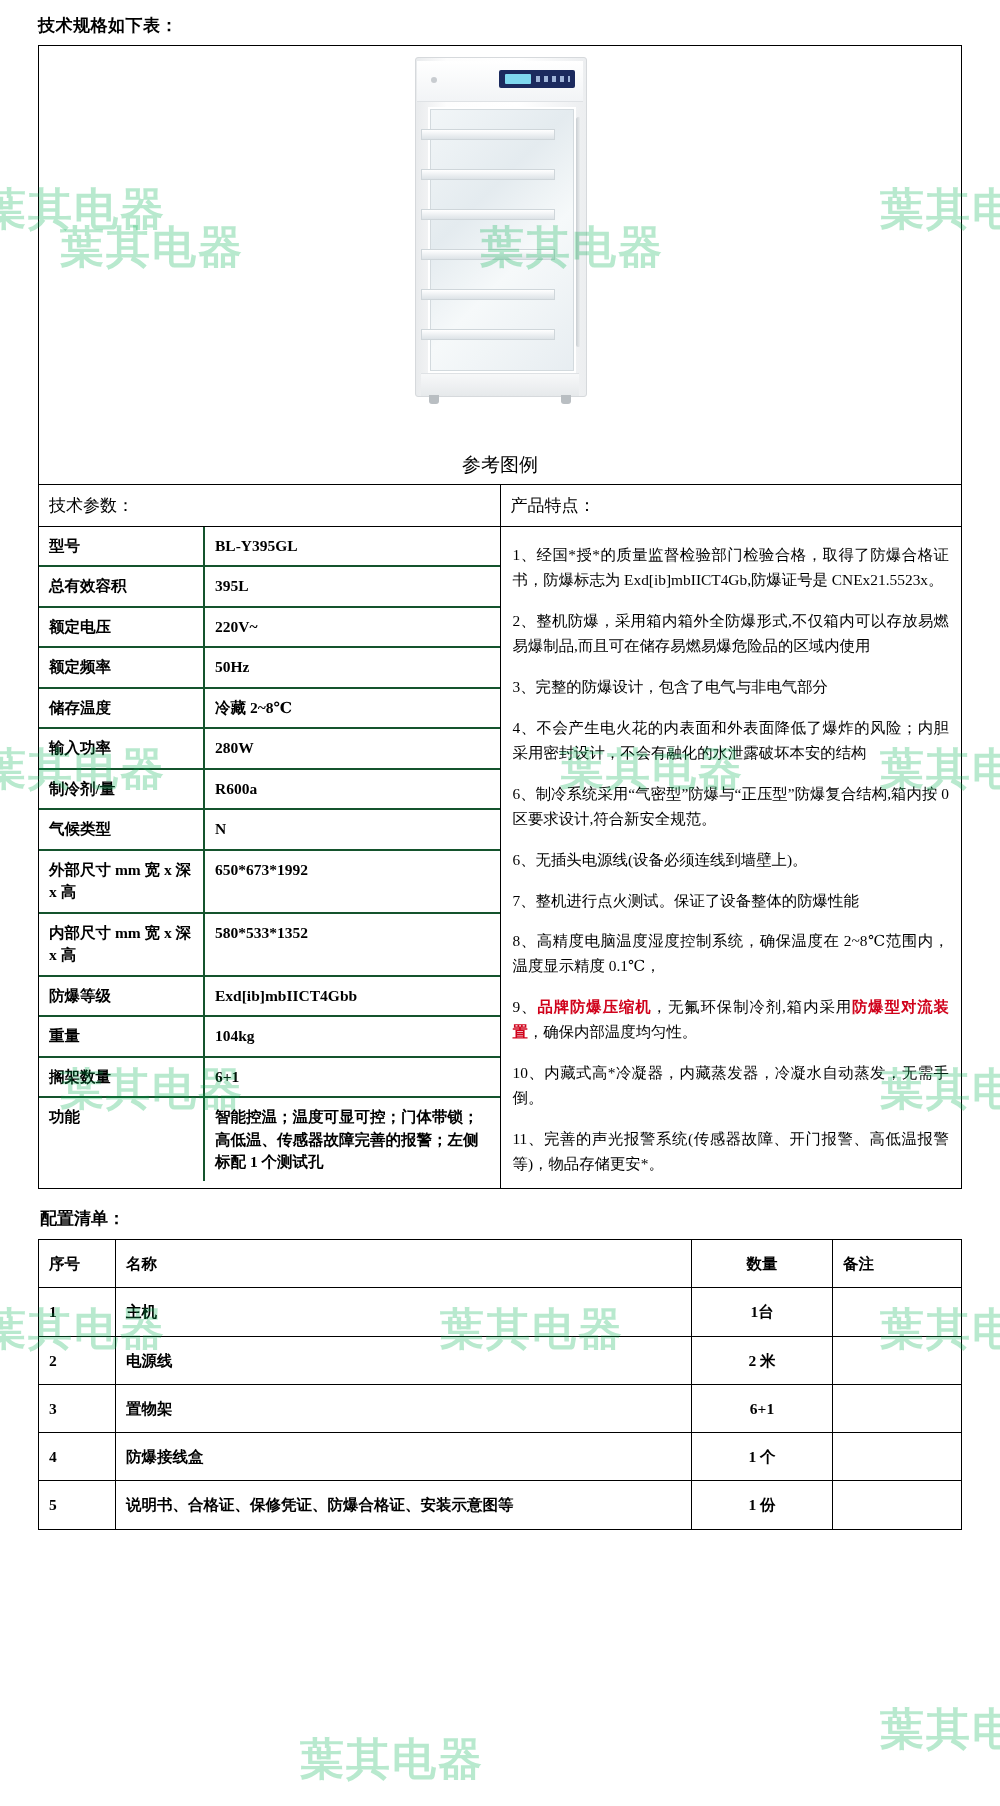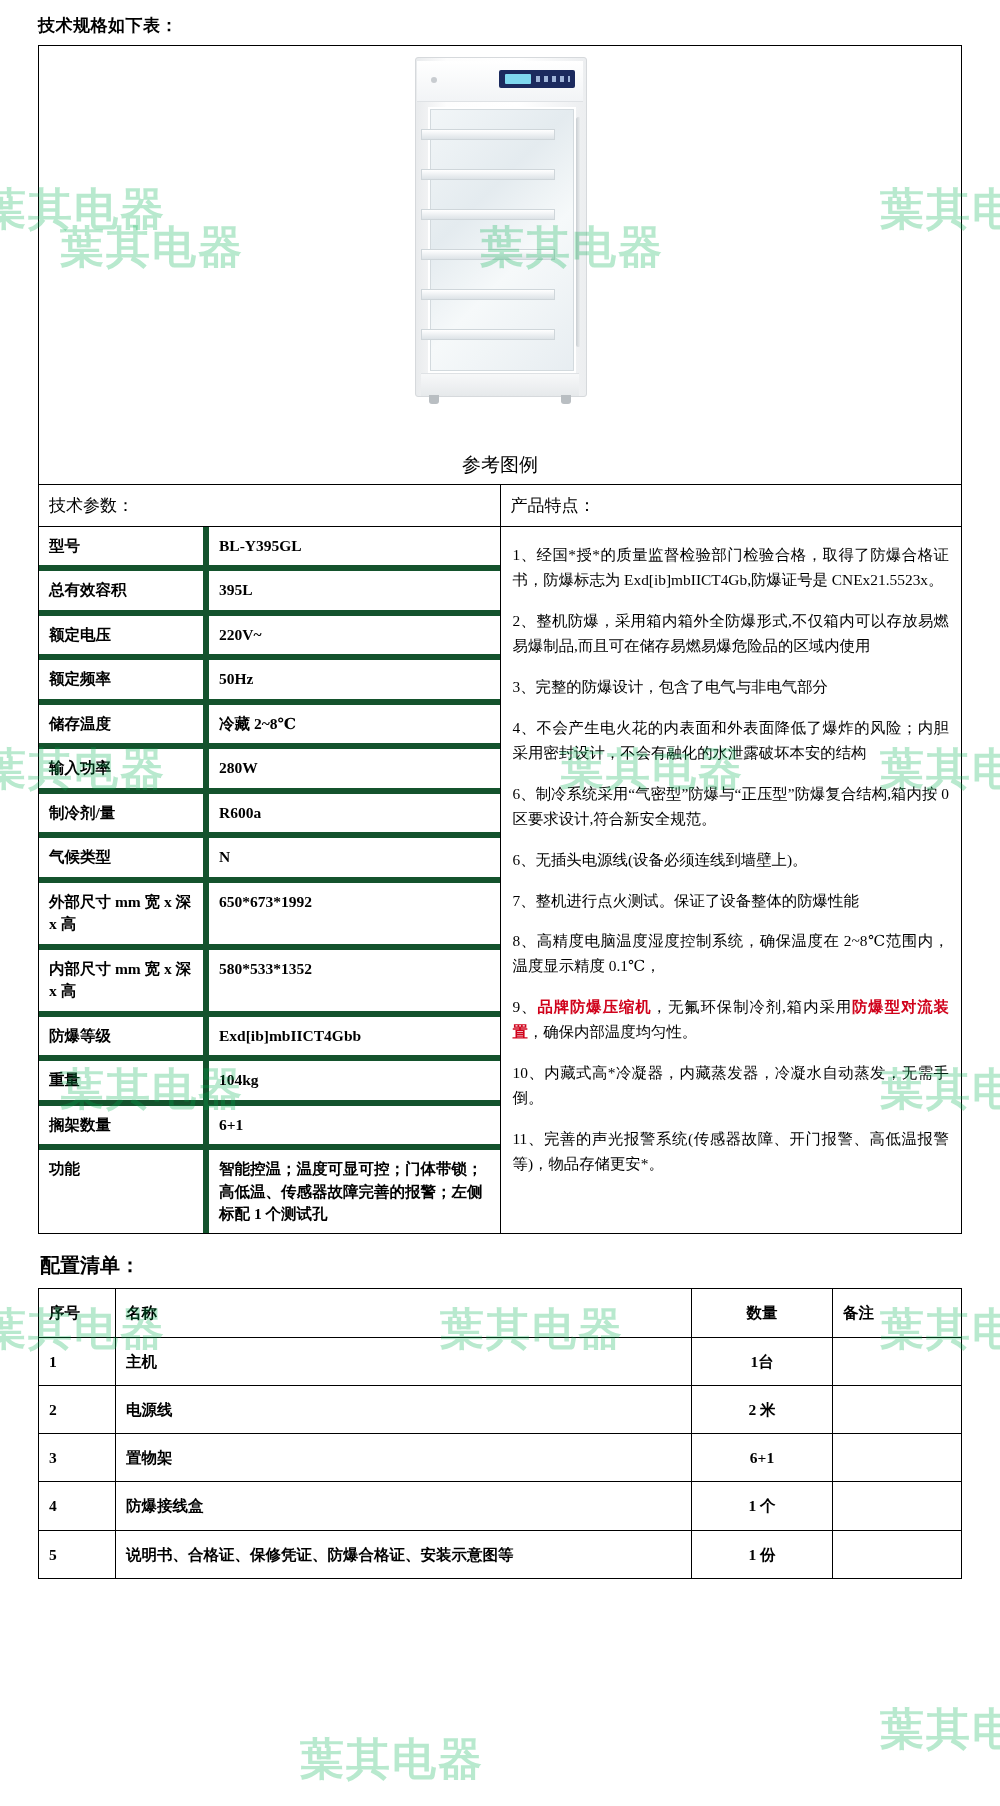--- a/index.html
+++ b/index.html
@@ -153,21 +153,21 @@
     font-weight: normal;
     font-size: 17px;
     padding: 9px 10px;
   }
   table.params {
     width: 100%;
     border-collapse: collapse;
     table-layout: fixed;
   }
   table.params td {
-    border: 6px solid #14532d;
+    border: 2px solid #14532d;
     font-size: 15.5px;
     font-weight: bold;
     padding: 8px 10px;
     line-height: 1.45;
     vertical-align: top;
   }
   table.params td.k { width: 144px; }
   table.params tr:first-child td { border-top: none; }
   table.params td:first-child { border-left: none; }
   table.params td:last-child { border-right: none; }
@@ -179,21 +179,21 @@
     line-height: 1.62;
     text-align: justify;
   }
   .features p { margin: 16px 0 1px 0; }
   .red { color: #d0021b; font-weight: bold; }
 
   .left-col { width: 410px; }
 
   
   .conf-title {
-    font-size: 20px;
+    font-size: 17px;
     font-weight: bold;
     padding: 18px 0 9px 2px;
   }
   table.conf {
     width: 924px;
     border-collapse: collapse;
     table-layout: fixed;
   }
   table.conf td, table.conf th {
     border: 1px solid #000;

